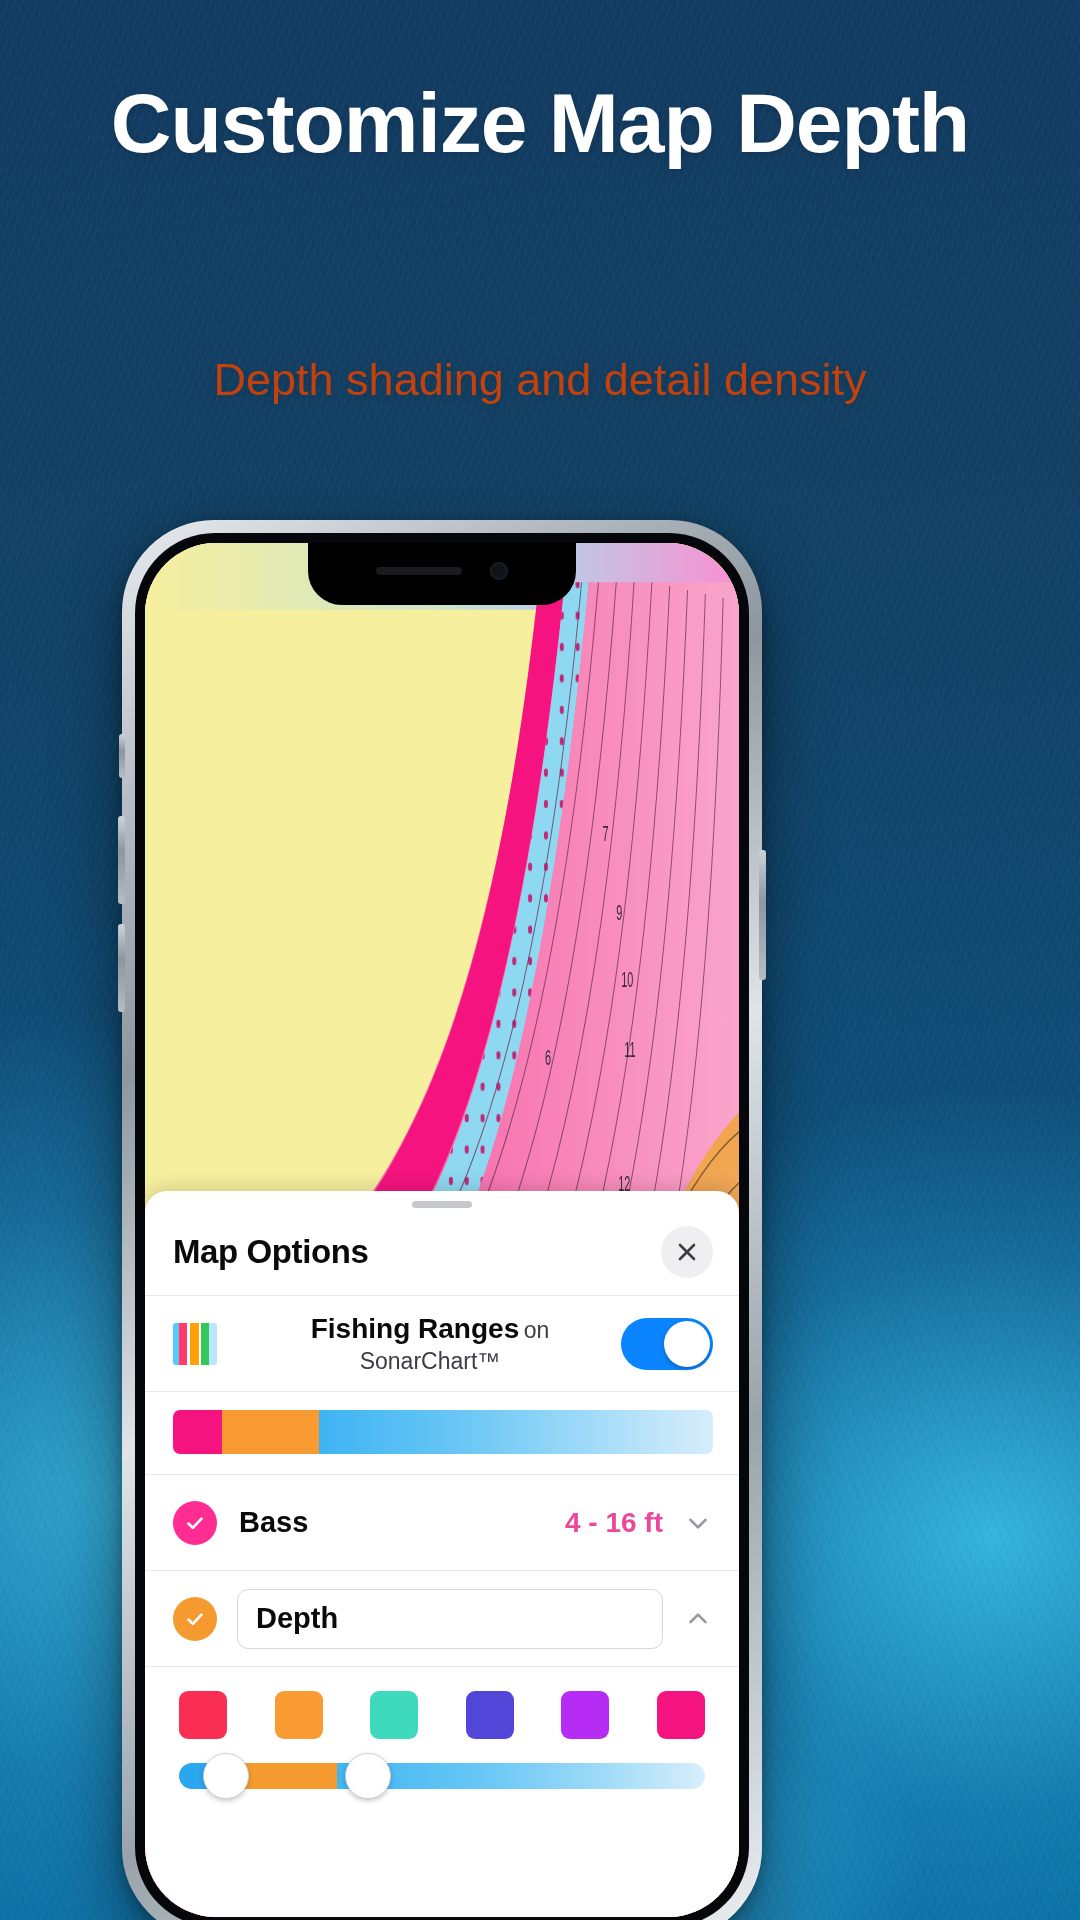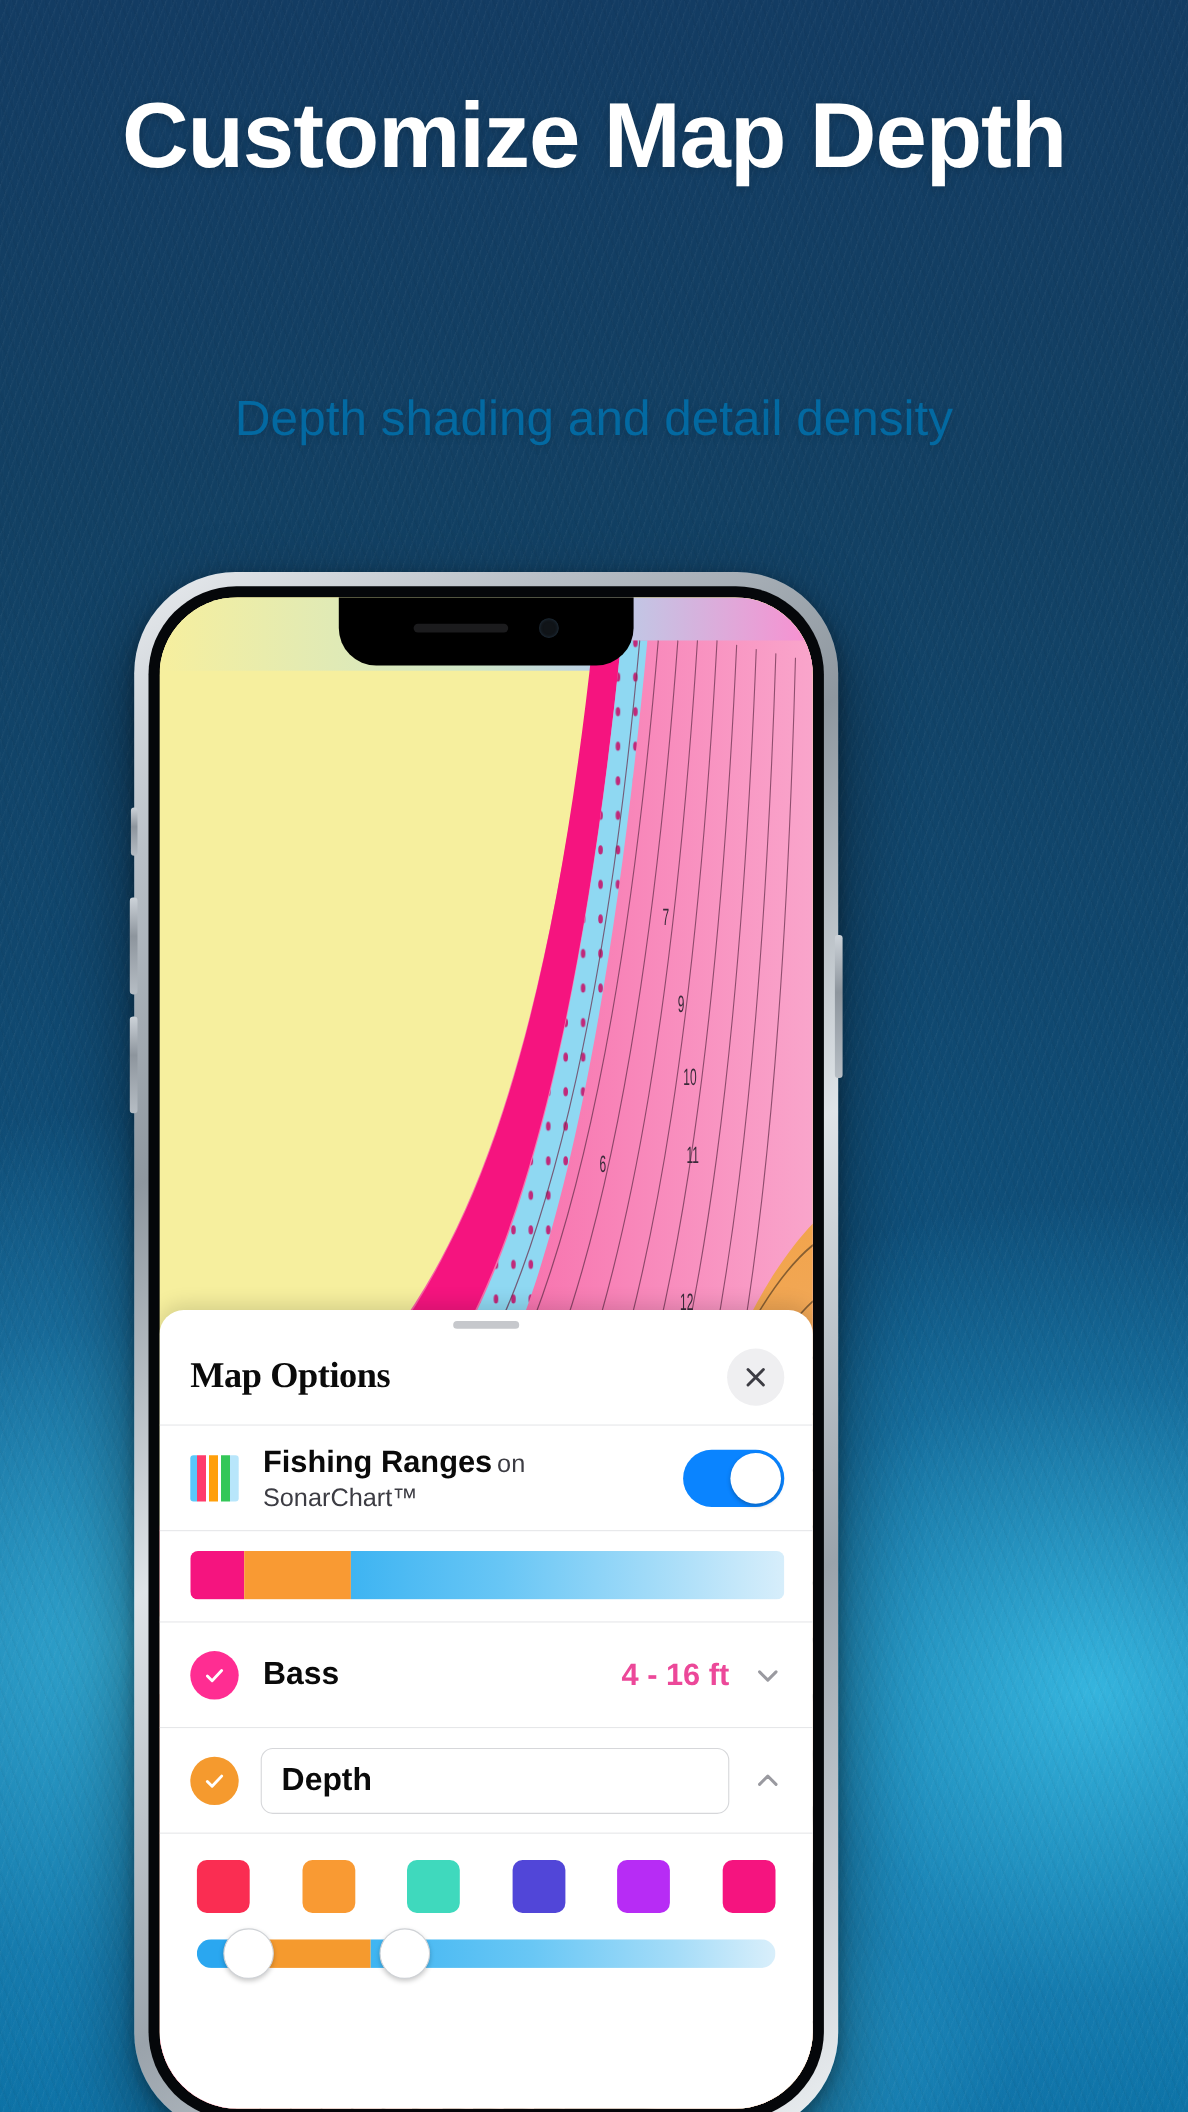--- a/index.html
+++ b/index.html
@@ -33,21 +33,21 @@
     font-weight: bold;
     font-size: 84px;
     line-height: 94px;
     letter-spacing: -1px;
     text-shadow: 0 2px 10px rgba(0,0,0,0.18);
     padding: 0 90px;
   }
   .subhead {
     position: absolute; top: 352px; left: 0; width: 1080px;
     text-align: center;
-    color: #0369a1;
+    color: #c2410c;
     font-size: 45px;
     line-height: 56px;
     font-weight: 300;
     text-shadow: 0 2px 8px rgba(0,0,0,0.15);
   }
 
   
   .phone {
     position: absolute;
     left: 122px; top: 520px;
@@ -127,21 +127,21 @@
   }
   .grabber {
     width: 60px; height: 7px; border-radius: 4px; background: #c6c8cc;
     margin: 10px auto 0;
   }
   .sheet-head {
     height: 88px; display: flex; align-items: center;
     padding: 0 26px 0 28px;
     border-bottom: 1px solid #e6e7e9;
   }
-  .sheet-title { font-size: 33px; font-weight: bold; color: #0a0a0a; letter-spacing: -0.4px; font-family: Liberation Serif, serif; }
+  .sheet-title { font-size: 33px; font-weight: bold; color: #0a0a0a; letter-spacing: -0.4px; }
   .close-btn {
     margin-left: auto; width: 52px; height: 52px; border-radius: 50%;
     background: #efeff1; display: flex; align-items: center; justify-content: center;
   }
   .close-btn svg { width: 24px; height: 24px; }
 
   .row {
     display: flex; align-items: center;
     padding: 0 26px 0 28px;
     min-height: 96px;
@@ -151,21 +151,21 @@
     width: 44px; height: 42px; border-radius: 3px; flex: 0 0 auto;
     background: linear-gradient(90deg,
       #5ac8fa 0%, #5ac8fa 13%,
       #ff3b6b 13%, #ff3b6b 32%,
       #ffffff 32%, #ffffff 38%,
       #ff9f0a 38%, #ff9f0a 58%,
       #ffffff 58%, #ffffff 63%,
       #34c759 63%, #34c759 82%,
       #b8e6fb 82%, #b8e6fb 100%);
   }
-  .row-texts { margin-left: 22px; }
+  .row-texts { margin-left: 22px; text-align: center; }
   .row-title { font-size: 28px; font-weight: bold; color: #0a0a0a; line-height: 34px; }
   .row-sub { font-size: 23px; color: #3c3c43; line-height: 30px; margin-top: 1px; }
 
   .toggle {
     margin-left: auto; width: 92px; height: 52px; border-radius: 26px;
     background: #0a84ff; position: relative; flex: 0 0 auto;
   }
   .toggle b {
     position: absolute; top: 3px; right: 3px; width: 46px; height: 46px;
     border-radius: 50%; background: #fff; box-shadow: 0 2px 4px rgba(0,0,0,0.25);

